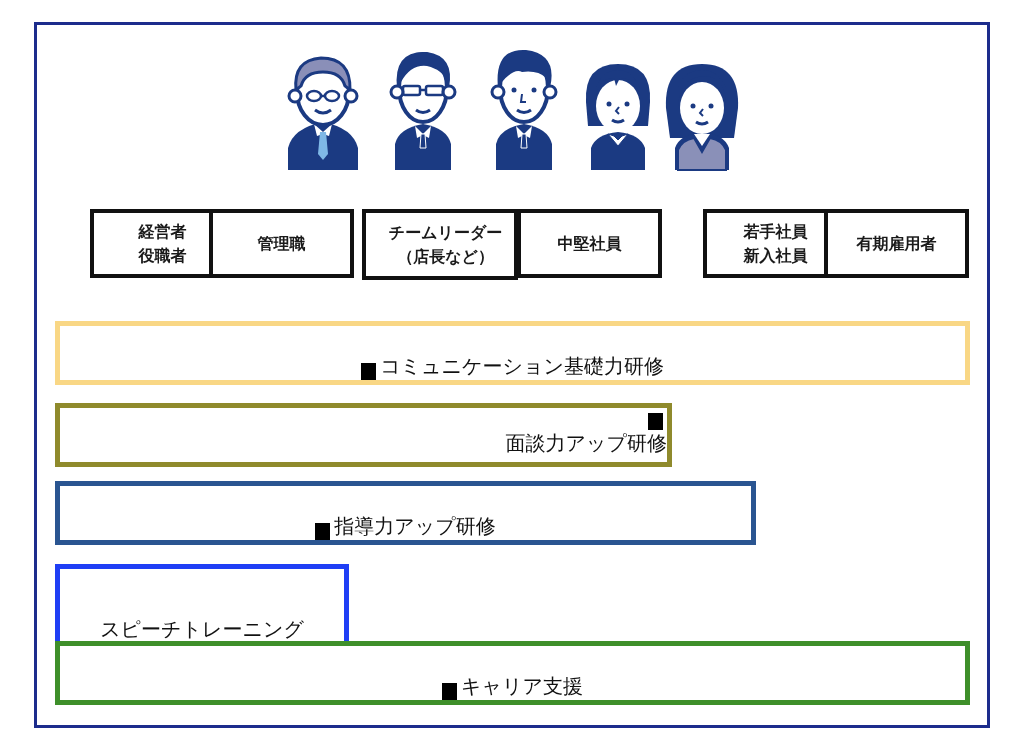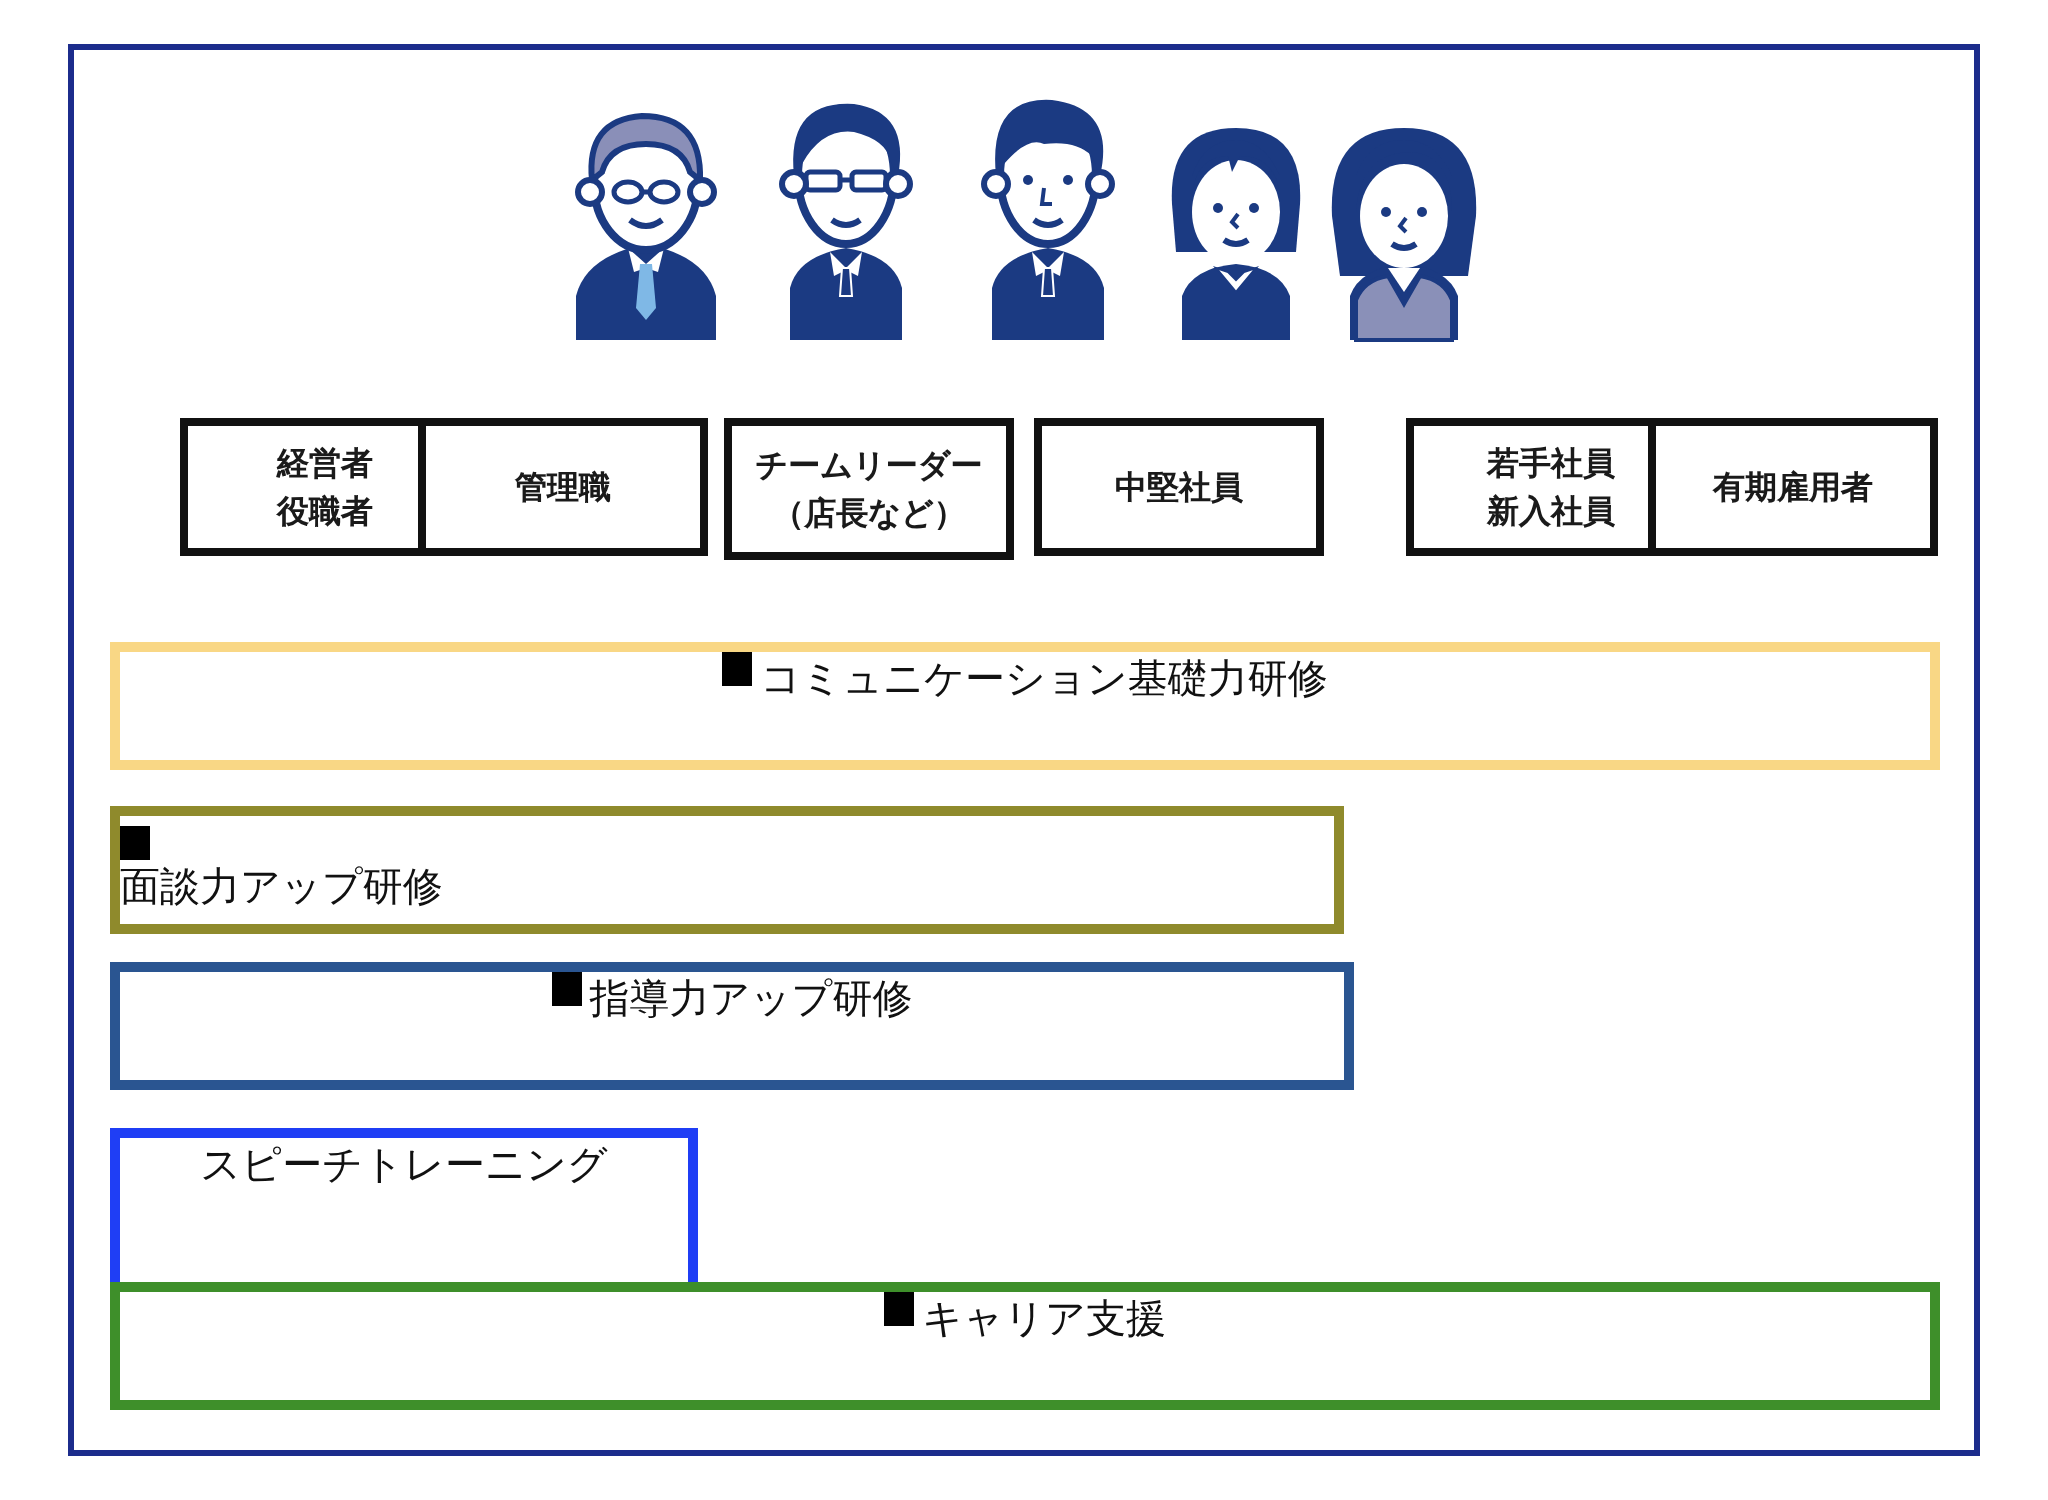--- a/index.html
+++ b/index.html
@@ -6,21 +6,21 @@
   body { width: 1024px; height: 750px; position: relative; overflow: hidden;
          font-family: "DejaVu Serif", "Liberation Serif", serif; }
   .frame { position: absolute; left: 34px; top: 22px; width: 950px; height: 700px;
            border: 3px solid #1c2c8c; box-sizing: content-box; }
   .avatars { position: absolute; left: 0; top: 0; width: 1024px; height: 180px; }
   .role { position: absolute; top: 209px; width: 137px; height: 61px; border: 4px solid #111;
           display: flex; align-items: center; justify-content: center; text-align: center;
           font-weight: bold; font-size: 16px; line-height: 24px; color: #1a1a1a; background: #fff; }
   .role span { display: block; white-space: pre-line; }
   .bar { position: absolute; left: 55px; box-sizing: border-box; border: 5px solid;
-         display: flex; align-items: flex-start; justify-content: center; font-size: 20px; color: #111;
+         display: flex; align-items: flex-end; justify-content: center; font-size: 20px; color: #111;
          background: #fff; }
   .bar .sq { display: inline-block; width: 15px; height: 17px; background: #000; margin-right: 4px; vertical-align: -2px; }
 </style>
 </head>
 <body>
 
 <div class="frame"></div>
 
 <svg class="avatars" viewBox="0 0 1024 180" width="1024" height="180">
 
@@ -92,21 +92,21 @@
   </g>
 </svg>
 
 <div class="role" style="left:55px;margin-left:35px;">
     <span>経営者
 役職者</span>
   </div>
 <div class="role" style="left:209px;">
     <span>管理職</span>
   </div>
-<div class="role" style="left:362px; height:63px;">
+<div class="role" style="left:362px; height:63px;padding-left:11px;">
     <span>チームリーダー
 （店長など）</span>
   </div>
 <div class="role" style="left:517px;justify-content:center;">
     <span>中堅社員</span>
   </div>
 <div class="role" style="left:703px;">
     <span>若手社員
 新入社員</span>
   </div>
@@ -115,21 +115,21 @@
   </div>
 
 <div class="bar" style="top:321px; width:915px; height:64px; border-color:#f9d785;">
   <span class="sq"></span>
     <span>コミュニケーション基礎力研修</span>
 </div>
 <div class="bar" style="top:403px; width:617px; height:64px; border-color:#8f8a2c;flex-direction:column;">
   <span class="sq"></span>
     <span>面談力アップ研修</span>
 </div>
-<div class="bar" style="top:481px; width:622px; height:64px; border-color:#2a5591;">
+<div class="bar" style="top:481px; width:701px; height:64px; border-color:#2a5591;">
   <span class="sq"></span>
     <span>指導力アップ研修</span>
 </div>
 <div class="bar" style="top:564px; width:294px; height:84px; border-color:#1f3ef5;">
   <span>スピーチトレーニング</span>
 </div>
 <div class="bar" style="top:641px; width:915px; height:64px; border-color:#3e8f2a;">
   <span class="sq"></span>
     <span>キャリア支援</span>
 </div>

